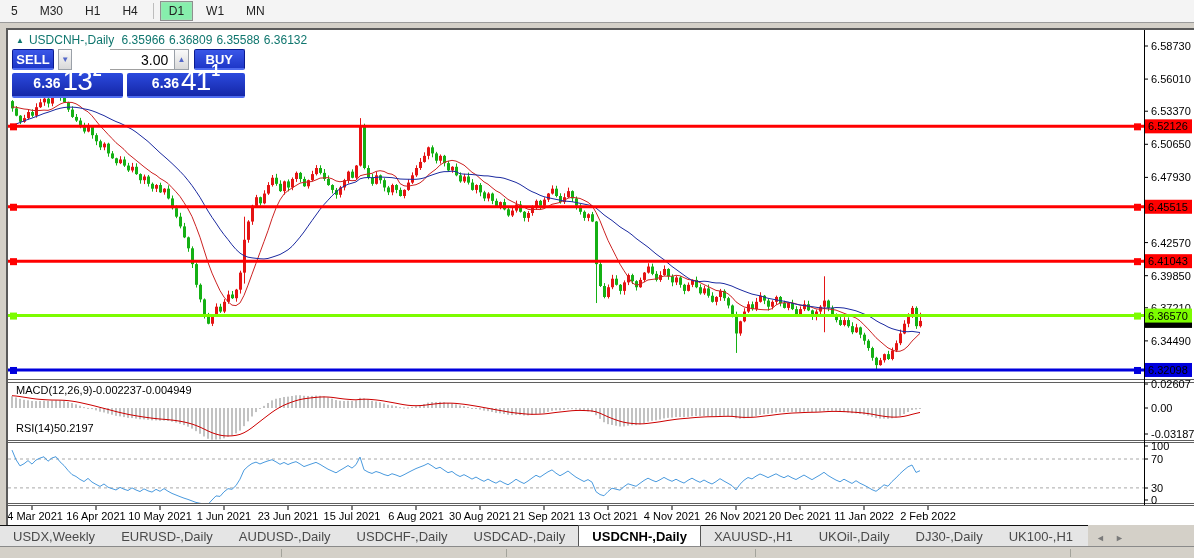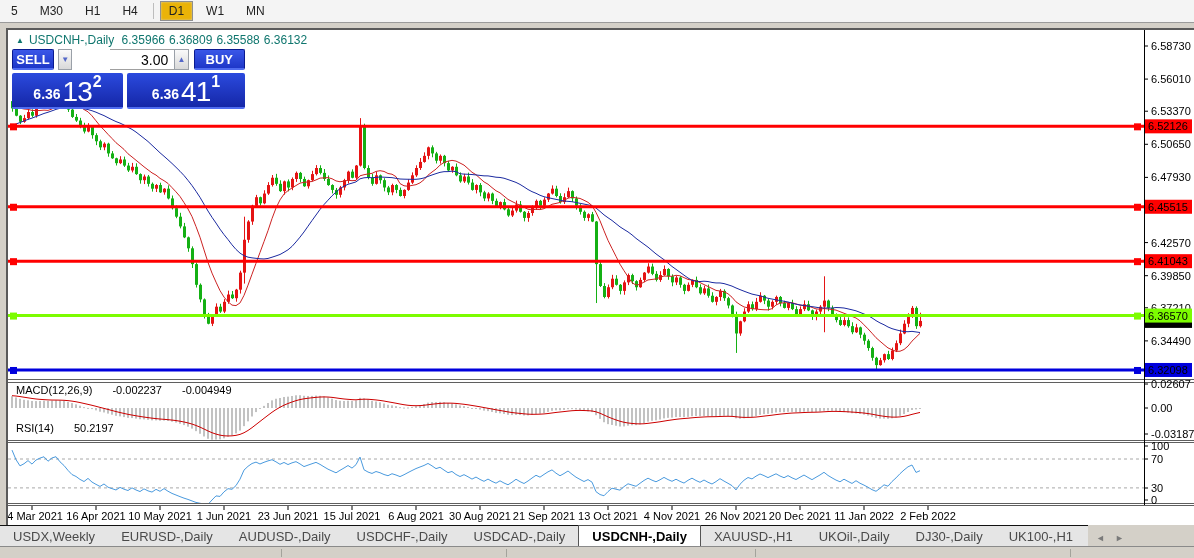--- a/index.html
+++ b/index.html
@@ -2,21 +2,21 @@
 <html><head>
 <meta charset="utf-8">
 <style>
   html,body{margin:0;padding:0;}
   body{width:1194px;height:558px;overflow:hidden;background:#d4d0c8;
        font-family:"Liberation Sans",sans-serif;position:relative;}
   
   .toolbar{position:absolute;left:0;top:0;width:1194px;height:22px;background:#f4f4f4;
            border-bottom:1px solid #9a9a9a;display:flex;align-items:center;font-size:12px;color:#222;}
   .tf-btn{padding:2px 8px;margin:0 2px;border:1px solid transparent;cursor:default;}
-  .tf-btn.active{background:#eab308;border:1px solid #8f8f8f;box-shadow:inset 0 0 2px #cfcfcf;}
+  .tf-btn.active{background:#86efac;border:1px solid #8f8f8f;box-shadow:inset 0 0 2px #cfcfcf;}
   .tf-sep{width:1px;height:16px;background:#bdbdbd;margin:0 4px;}
   
   .chart-area{position:absolute;left:6px;top:28px;width:1188px;height:497px;background:#fff;
               border-left:2px solid #5a5a5a;border-top:2px solid #5a5a5a;box-sizing:border-box;}
   #chartSvg{position:absolute;left:0;top:0;}
   svg text{font-family:"Liberation Sans",sans-serif;font-size:11px;fill:#000;}
   
   .chart-title{position:absolute;left:8px;top:3px;font-size:12px;color:#0f766e;white-space:nowrap;}
   .chart-title .tri{font-size:8px;margin-right:5px;vertical-align:1px;}
   .chart-title span{margin-right:4px;}
@@ -25,31 +25,31 @@
   .tp-row1{display:flex;height:21px;}
   .btn-trade{background:linear-gradient(#3a57e8,#1e37c8);color:#fff;font-size:13px;font-weight:bold;
              border:1px solid #0a1a90;border-bottom:2px solid #4f6cf0;border-radius:2px;
              display:flex;align-items:center;justify-content:center;cursor:pointer;}
   .btn-sell{width:55px;}
   .btn-buy{width:68px;margin-left:5px;}
   .spin-btn{width:17px;background:linear-gradient(#fafafa,#d9d9d9);border:1px solid #9aa0a8;
             color:#5568c8;font-size:8px;display:flex;align-items:center;justify-content:center;cursor:pointer;}
   .vol-input{width:58px;border:1px solid #a0a0a0;border-left:none;border-right:none;
              font-size:14px;text-align:right;padding:0 6px 0 0;font-family:"Liberation Sans",sans-serif;margin-left:38px;}
-  .tp-row2{display:flex;margin-top:3px;height:36px;}
+  .tp-row2{display:flex;margin-top:3px;height:25px;}
   .px-box{background:linear-gradient(#2b4ade,#1527a8);color:#fff;border-bottom:2px solid #4f6cf0;
           border-radius:2px;display:flex;align-items:flex-end;justify-content:center;cursor:pointer;}
   .px-box.sell{width:111px;margin-right:4px;}
   .px-box.buy{width:118px;}
   .px-small{font-size:14px;font-weight:bold;margin:0 2px 5px 0;}
   .px-big{font-size:28px;font-weight:normal;line-height:30px;letter-spacing:-1px;}
   .px-sup{font-size:16px;font-weight:bold;margin:0 0 16px 1px;}
   
   .ind-label{position:absolute;left:8px;font-size:11px;color:#000;white-space:nowrap;}
-  .ind-label span{margin-right:20px;}
+  .ind-label span{margin-right:0;}
   
   .tabbar{position:absolute;left:0;top:525px;width:1088px;height:21px;background:#e5e5e5;
           border-top:1px solid #111;display:flex;align-items:flex-end;font-size:13px;color:#4a4a4a;}
   .tab{padding:2px 13px 3px 13px;cursor:pointer;white-space:nowrap;}
   .tab.active{background:#fff;color:#000;font-weight:bold;border:1px solid #555;border-bottom:none;
               padding-top:3px;}
   .tab-sep{width:1px;height:14px;background:#9a9a9a;margin-bottom:3px;}
   .tab-arrows{margin-left:auto;margin-bottom:4px;padding-right:8px;color:#7a7a7a;font-size:9px;}
   .tab-arrows span{margin-left:10px;cursor:pointer;}
   

